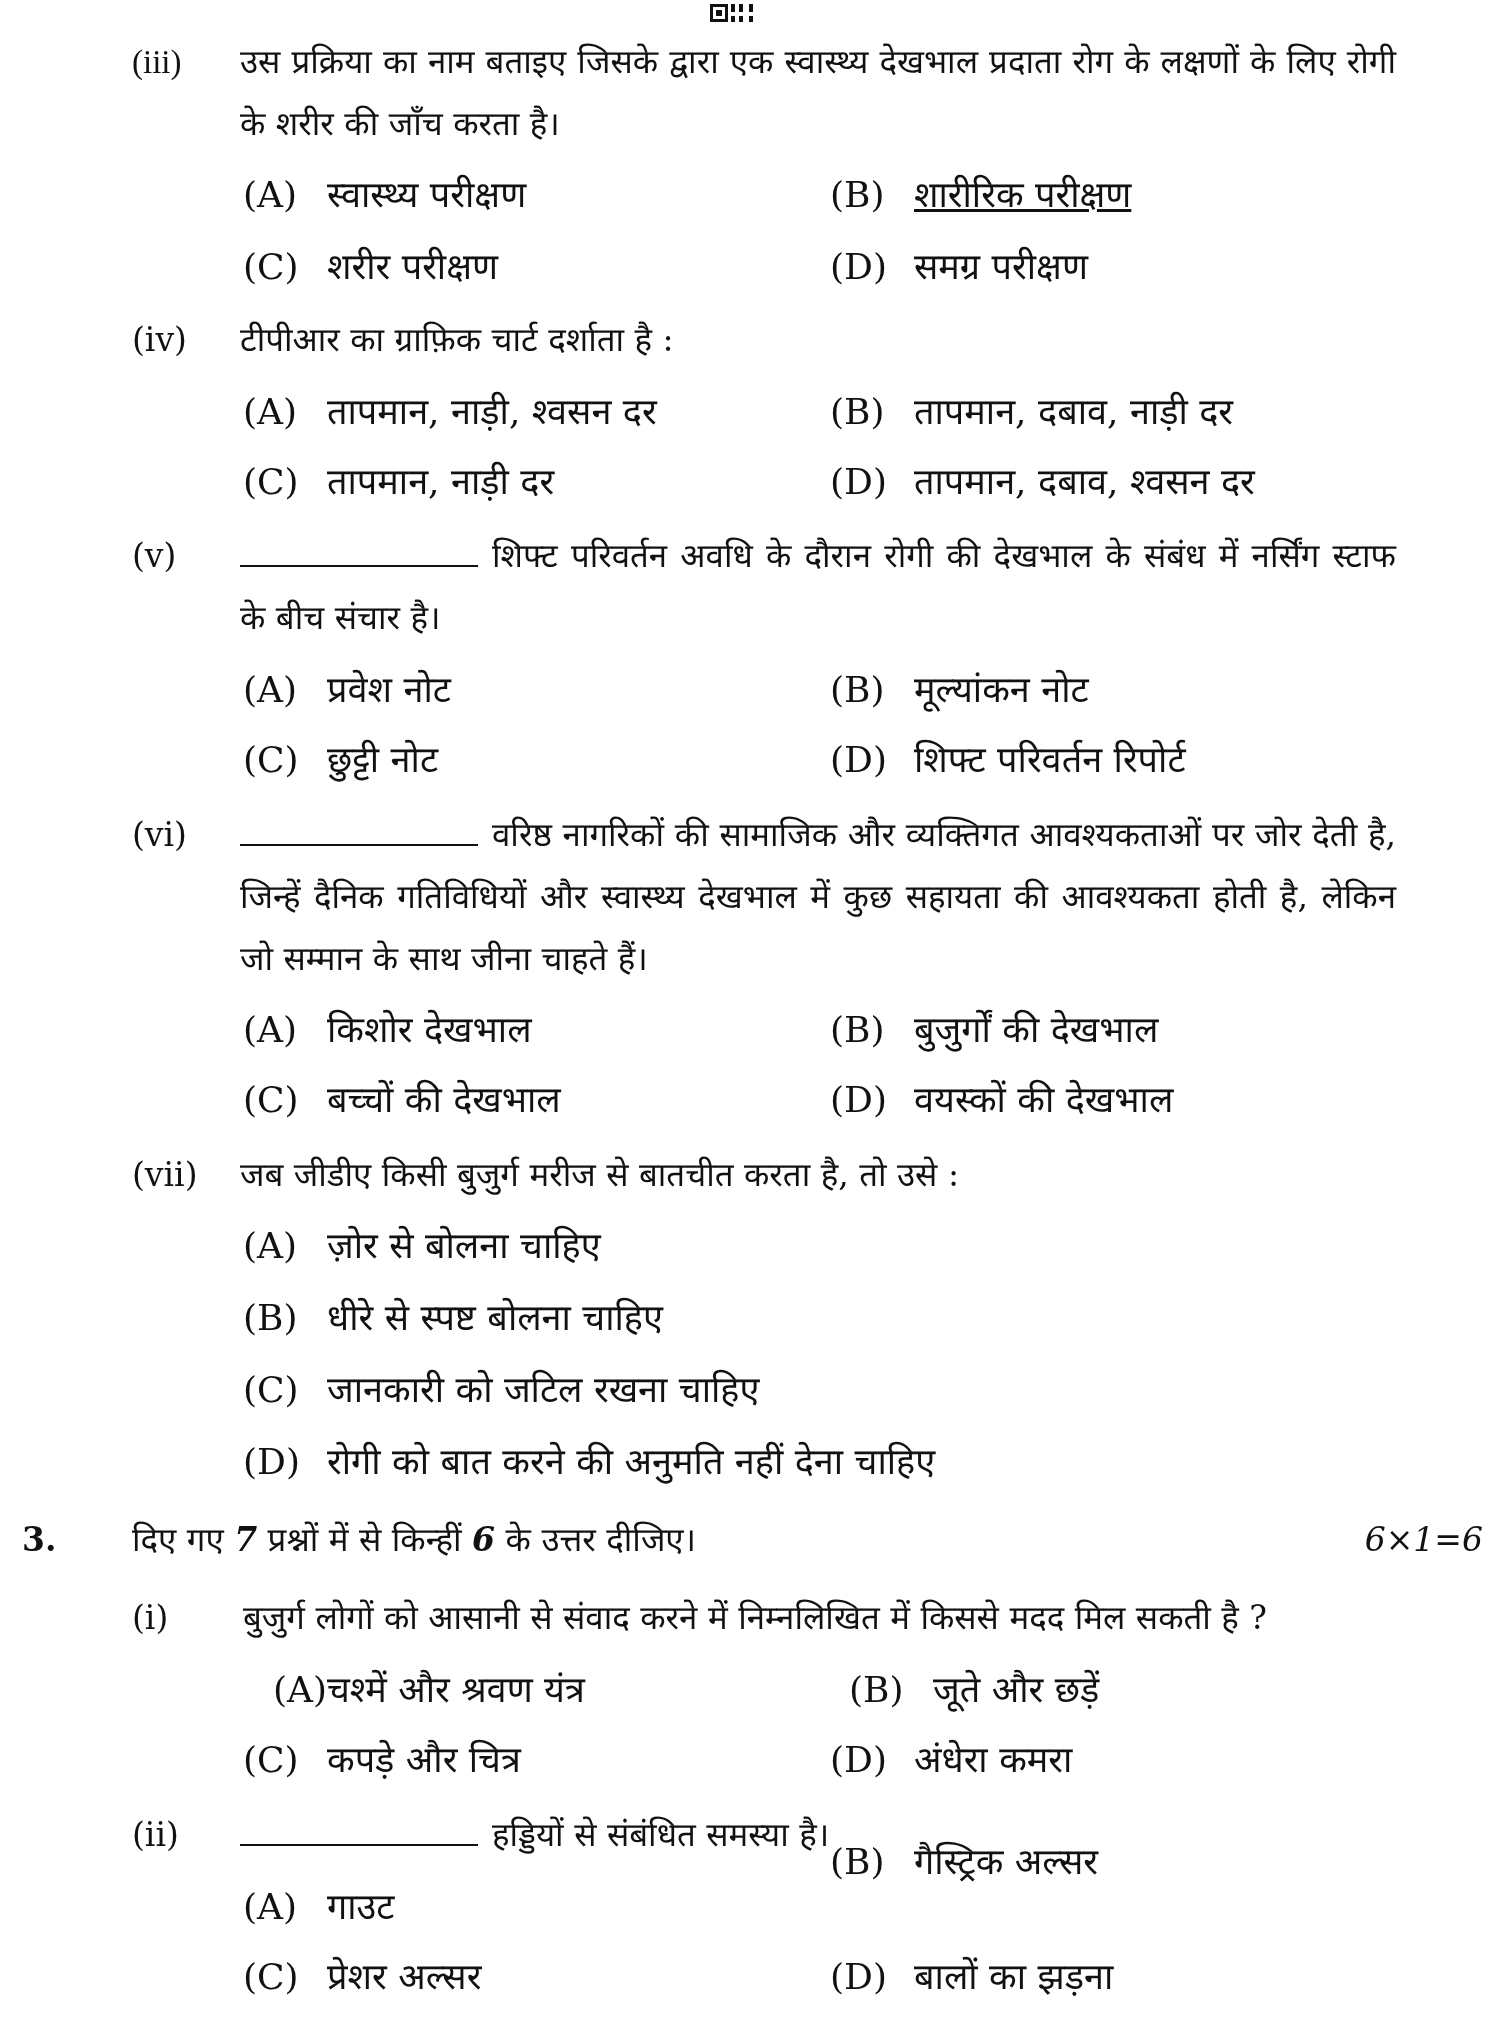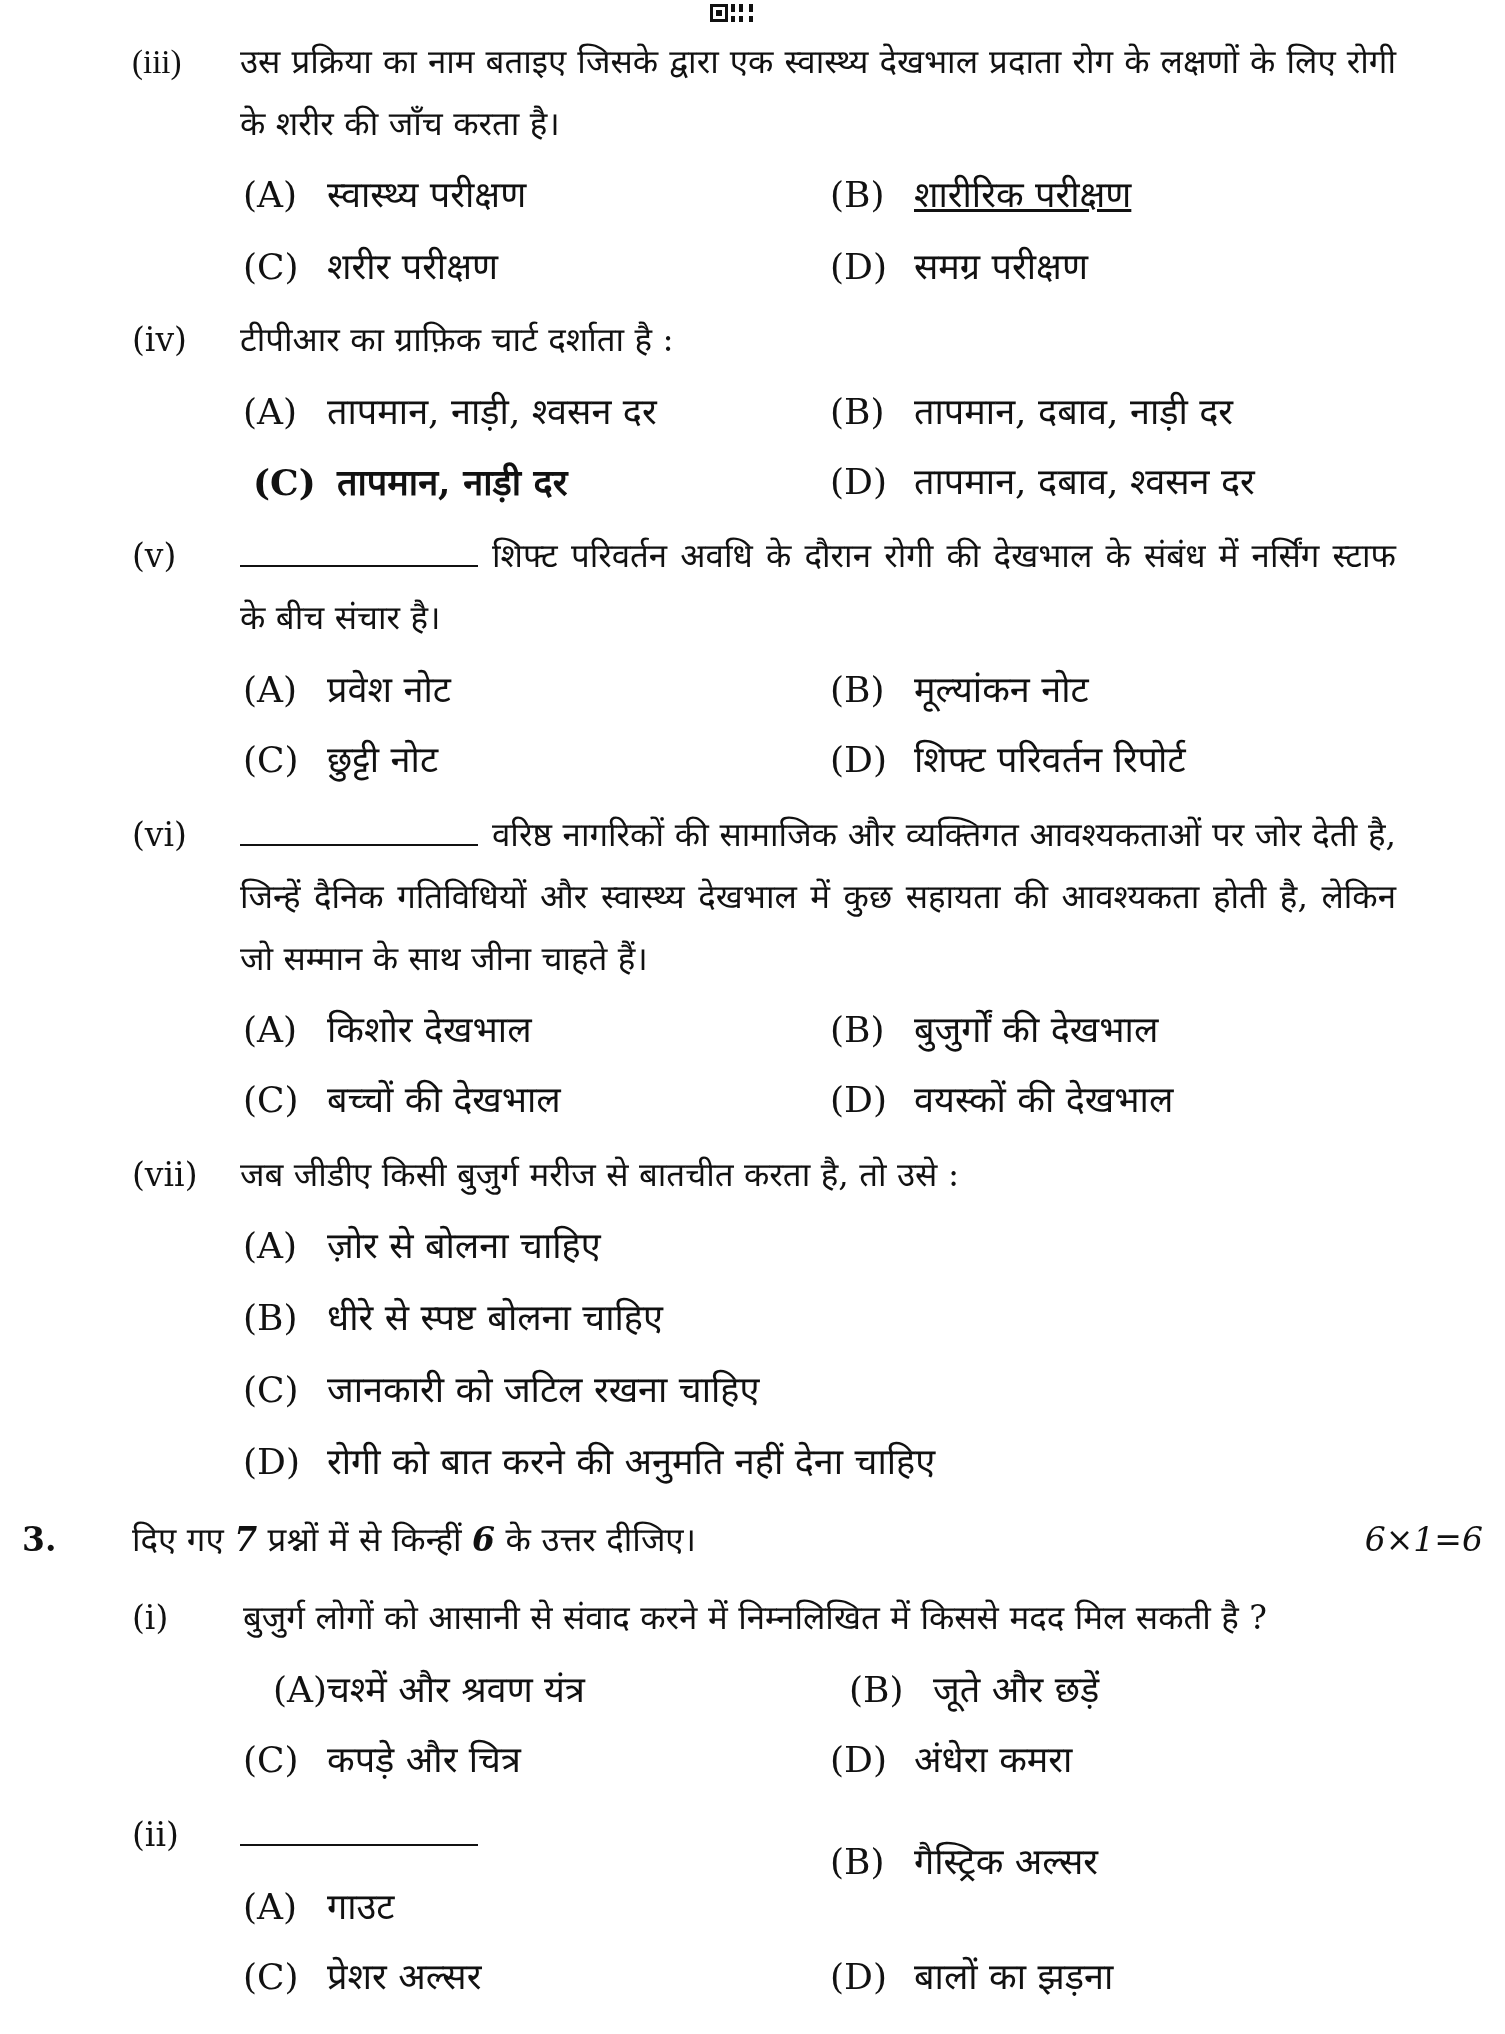--- a/index.html
+++ b/index.html
@@ -47,21 +47,21 @@
 <div class="para" style="top:31px;">उस प्रक्रिया का नाम बताइए जिसके द्वारा एक स्वास्थ्य देखभाल प्रदाता रोग के लक्षणों के लिए रोगी के शरीर की जाँच करता है।</div>
 <div class="opt" style="left:243px; top:173px;"><span class="lbl">(A)</span><span>स्वास्थ्य परीक्षण</span></div>
 <div class="opt" style="left:830px; top:173px;text-decoration:underline;"><span class="lbl">(B)</span><span>शारीरिक परीक्षण</span></div>
 <div class="opt" style="left:243px; top:245px;"><span class="lbl">(C)</span><span>शरीर परीक्षण</span></div>
 <div class="opt" style="left:830px; top:245px;"><span class="lbl">(D)</span><span>समग्र परीक्षण</span></div>
 
 <div class="num" style="left:132px; top:318px;">(iv)</div>
 <div class="line" style="left:240px; top:318px;">टीपीआर का ग्राफ़िक चार्ट दर्शाता है :</div>
 <div class="opt" style="left:243px; top:390px;"><span class="lbl">(A)</span><span>तापमान, नाड़ी, श्वसन दर</span></div>
 <div class="opt" style="left:830px; top:390px;"><span class="lbl">(B)</span><span>तापमान, दबाव, नाड़ी दर</span></div>
-<div class="opt" style="left:253px; top:460px;font-weight:bold;"><span class="lbl">(C)</span><span>तापमान, नाड़ी दर</span></div>
+<div class="opt" style="left:243px; top:460px;"><span class="lbl">(C)</span><span>तापमान, नाड़ी दर</span></div>
 <div class="opt" style="left:830px; top:460px;"><span class="lbl">(D)</span><span>तापमान, दबाव, श्वसन दर</span></div>
 
 <div class="num" style="left:132px; top:534px;">(v)</div>
 <div class="para" style="top:525px;"><span class="blank"></span><span>शिफ्ट परिवर्तन अवधि के दौरान रोगी की देखभाल के संबंध में नर्सिंग स्टाफ के बीच संचार है।</span></div>
 <div class="opt" style="left:243px; top:668px;"><span class="lbl">(A)</span><span>प्रवेश नोट</span></div>
 <div class="opt" style="left:830px; top:668px;"><span class="lbl">(B)</span><span>मूल्यांकन नोट</span></div>
 <div class="opt" style="left:243px; top:738px;"><span class="lbl">(C)</span><span>छुट्टी नोट</span></div>
 <div class="opt" style="left:830px; top:738px;"><span class="lbl">(D)</span><span>शिफ्ट परिवर्तन रिपोर्ट</span></div>
 
 <div class="num" style="left:132px; top:813px;">(vi)</div>
@@ -83,17 +83,17 @@
 <div class="marks" style="top:1518px;">6×1=6</div>
 
 <div class="num" style="left:132px; top:1596px;">(i)</div>
 <div class="line" style="left:243px; top:1596px;">बुजुर्ग लोगों को आसानी से संवाद करने में निम्नलिखित में किससे मदद मिल सकती है ?</div>
 <div class="opt" style="left:243px; top:1668px;text-align:right;"><span class="lbl">(A)</span><span>चश्में और श्रवण यंत्र</span></div>
 <div class="opt" style="left:830px; top:1668px;margin-left:19px;"><span class="lbl">(B)</span><span>जूते और छड़ें</span></div>
 <div class="opt" style="left:243px; top:1738px;"><span class="lbl">(C)</span><span>कपड़े और चित्र</span></div>
 <div class="opt" style="left:830px; top:1738px;"><span class="lbl">(D)</span><span>अंधेरा कमरा</span></div>
 
 <div class="num" style="left:132px; top:1813px;">(ii)</div>
-<div class="line" style="left:240px; top:1813px;"><span class="blank"></span></div>
+<div class="line" style="left:240px; top:1813px;"><span class="blank"></span><span>हड्डियों से संबंधित समस्या है।</span></div>
 <div class="opt" style="left:243px; top:1885px;"><span class="lbl">(A)</span><span>गाउट</span></div>
 <div class="opt" style="left:830px; top:1840px;"><span class="lbl">(B)</span><span>गैस्ट्रिक अल्सर</span></div>
 <div class="opt" style="left:243px; top:1955px;"><span class="lbl">(C)</span><span>प्रेशर अल्सर</span></div>
 <div class="opt" style="left:830px; top:1955px;"><span class="lbl">(D)</span><span>बालों का झड़ना</span></div>
 
 </body></html>

